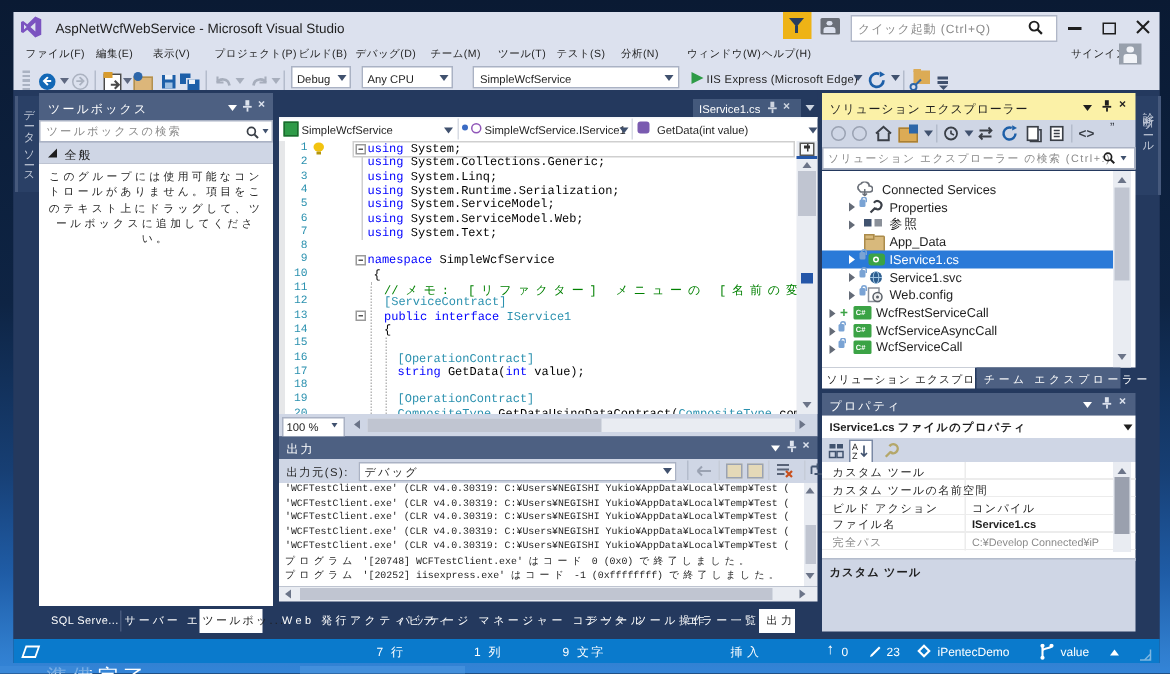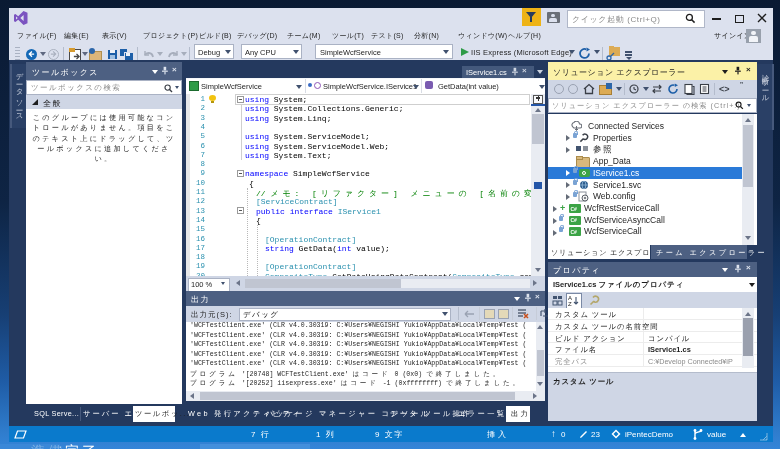--- a/index.html
+++ b/index.html
@@ -33,20 +33,21 @@
 </style>
 </head>
 <body>
 <div id="app">
  <div class="win">
 
   <div class="chrome"></div>
   <svg class="abs" style="left:3px;top:1px" width="18" height="18" viewBox="0 0 18 18">
     <path d="M11.5 2 L6.2 7.2 L3.4 5 L2 5.7 L2 12.3 L3.4 13 L6.2 10.8 L11.5 16 L15.5 14.2 L15.5 3.8 Z M4 7.4 L5.8 9 L4 10.6 Z M8.3 9 L11.6 6 L11.6 12 Z" fill="#7b53c0"></path>
   </svg>
+  <div class="abs t8" style="left:28px;top:6px;font-size:9px">AspNetWcfWebService - Microsoft Visual Studio</div>
 
   <div class="abs" style="left:513px;top:0;width:19px;height:18px;background:#eeb316"></div>
   <div class="abs" style="left:517px;top:4px;width:0;height:0;border-left:5px solid transparent;border-right:5px solid transparent;border-top:6px solid #273c5e"></div>
   <div class="abs" style="left:521px;top:9px;width:2px;height:5px;background:#273c5e"></div>
 
   <div class="abs" style="left:538px;top:4px;width:13px;height:11px;background:#6a6f78;border-radius:1px"></div>
   <div class="abs" style="left:542px;top:6px;width:4px;height:3px;background:#dce1ee;border-radius:2px"></div>
   <div class="abs" style="left:540px;top:10px;width:8px;height:4px;background:#dce1ee;border-radius:2px 2px 0 0"></div>
 
   <div class="abs" style="left:558px;top:2px;width:136px;height:16px;background:#fff;border:1px solid #b0b7c8"></div>
@@ -282,20 +283,21 @@
    <div class="abs" style="left:23px;top:1px;width:7px;height:6px;border-radius:50%;background:#f2c30f"></div>
    <div class="abs" style="left:25px;top:7px;width:3px;height:2px;background:#b5960c"></div>
 
    <div class="fold" style="left:51px;top:1.5px"></div>
    <div class="fold" style="left:51px;top:76px"></div>
    <div class="fold" style="left:51px;top:113.2px"></div>
 
    <div class="co" style="left:59px;top:1px"><span class="kw">using</span> System;</div>
    <div class="co" style="left:59px;top:10.3px"><span class="kw">using</span> System.Collections.Generic;</div>
    <div class="co" style="left:59px;top:19.6px"><span class="kw">using</span> System.Linq;</div>
+   <div class="co" style="left:59px;top:28.9px"><span class="kw">using</span> System.Runtime.Serialization;</div>
    <div class="co" style="left:59px;top:38.2px"><span class="kw">using</span> System.ServiceModel;</div>
    <div class="co" style="left:59px;top:47.5px"><span class="kw">using</span> System.ServiceModel.Web;</div>
    <div class="co" style="left:59px;top:56.8px"><span class="kw">using</span> System.Text;</div>
    <div class="co" style="left:59px;top:75.4px"><span class="kw">namespace</span> SimpleWcfService</div>
    <div class="co" style="left:63px;top:84.7px">{</div>
    <div class="co" style="left:70px;top:94px"><span class="cm">// <span style="letter-spacing:3.9px">メモ: [リファクター] メニューの [名前の変更] コマンドを</span></span></div>
    <div class="co" style="left:70px;top:103.3px"><span class="ty">[ServiceContract]</span></div>
    <div class="co" style="left:70px;top:112.6px"><span class="kw">public</span> <span class="kw">interface</span> <span class="ty">IService1</span></div>
    <div class="co" style="left:70px;top:121.9px">{</div>
    <div class="co" style="left:79px;top:140.5px"><span class="ty">[OperationContract]</span></div>

